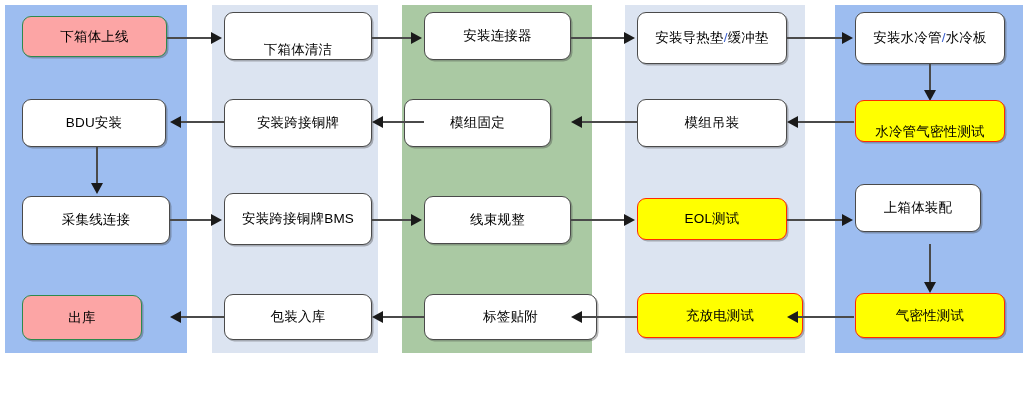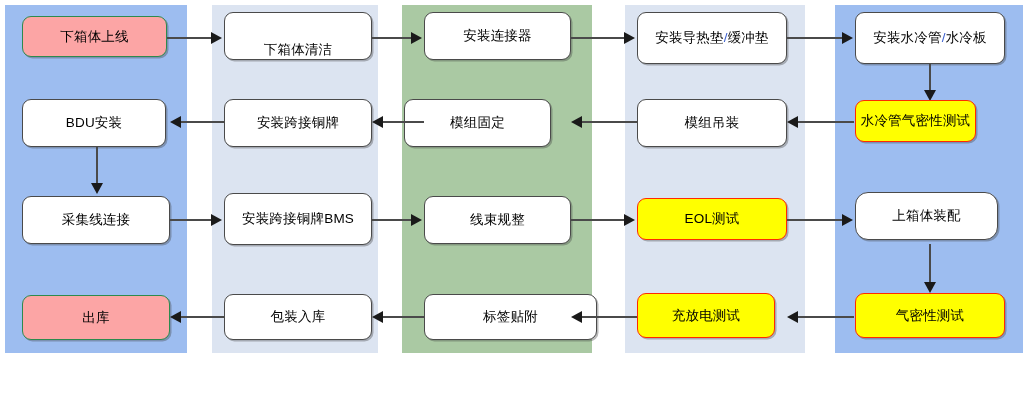--- a/index.html
+++ b/index.html
@@ -136,21 +136,21 @@
 
   <div class="arrow-h" style="left:571px; top:37px; width:55px;"></div>
   <div class="head right" style="left:624px; top:32px;"></div>
 
   <div class="arrow-h" style="left:787px; top:37px; width:57px;"></div>
   <div class="head right" style="left:842px; top:32px;"></div>
 
   <div class="arrow-v" style="left:929px; top:64px; height:28px;"></div>
   <div class="head down" style="left:924px; top:90px;"></div>
 
-  <div class="node test" style="left:855px; top:100px; width:121px; height:42px;">
+  <div class="node test" style="left:855px; top:100px; width:150px; height:42px;align-items:flex-end;">
     <span>水冷管气密性测试</span>
   </div>
 
   <div class="node process" style="left:637px; top:99px; width:150px; height:48px;">
     <span>模组吊装</span>
   </div>
 
   <div class="node process" style="left:404px; top:99px; width:147px; height:48px;">
     <span>模组固定</span>
   </div>
@@ -187,21 +187,21 @@
   </div>
 
   <div class="node process" style="left:424px; top:196px; width:147px; height:48px;">
     <span>线束规整</span>
   </div>
 
   <div class="node test" style="left:637px; top:198px; width:150px; height:42px;">
     <span>EOL测试</span>
   </div>
 
-  <div class="node process" style="left:855px; top:192px; width:143px; height:48px;border-radius:13px;">
+  <div class="node process" style="left:855px; top:184px; width:126px; height:48px;">
     <span>上箱体装配</span>
   </div>
 
   <div class="arrow-h" style="left:170px; top:219px; width:43px;"></div>
   <div class="head right" style="left:211px; top:214px;"></div>
 
   <div class="arrow-h" style="left:372px; top:219px; width:41px;"></div>
   <div class="head right" style="left:411px; top:214px;"></div>
 
   <div class="arrow-h" style="left:571px; top:219px; width:55px;"></div>
@@ -210,33 +210,33 @@
   <div class="arrow-h" style="left:787px; top:219px; width:57px;"></div>
   <div class="head right" style="left:842px; top:214px;"></div>
 
   <div class="arrow-v" style="left:929px; top:244px; height:40px;"></div>
   <div class="head down" style="left:924px; top:282px;"></div>
 
   <div class="node test" style="left:855px; top:293px; width:150px; height:45px;">
     <span>气密性测试</span>
   </div>
 
-  <div class="node test" style="left:637px; top:293px; width:138px; height:45px;">
+  <div class="node test" style="left:637px; top:293px; width:166px; height:45px;">
     <span>充放电测试</span>
   </div>
 
   <div class="node process" style="left:424px; top:294px; width:173px; height:46px;">
     <span>标签贴附</span>
   </div>
 
   <div class="node process" style="left:224px; top:294px; width:148px; height:46px;">
     <span>包装入库</span>
   </div>
 
-  <div class="node terminal" style="left:22px; top:295px; width:148px; height:45px;">
+  <div class="node terminal" style="left:22px; top:295px; width:120px; height:45px;">
     <span>出库</span>
   </div>
 
   <div class="arrow-h" style="left:797px; top:316px; width:57px;"></div>
   <div class="head left" style="left:787px; top:311px;"></div>
 
   <div class="arrow-h" style="left:582px; top:316px; width:55px;"></div>
   <div class="head left" style="left:571px; top:311px;"></div>
 
   <div class="arrow-h" style="left:383px; top:316px; width:41px;"></div>

